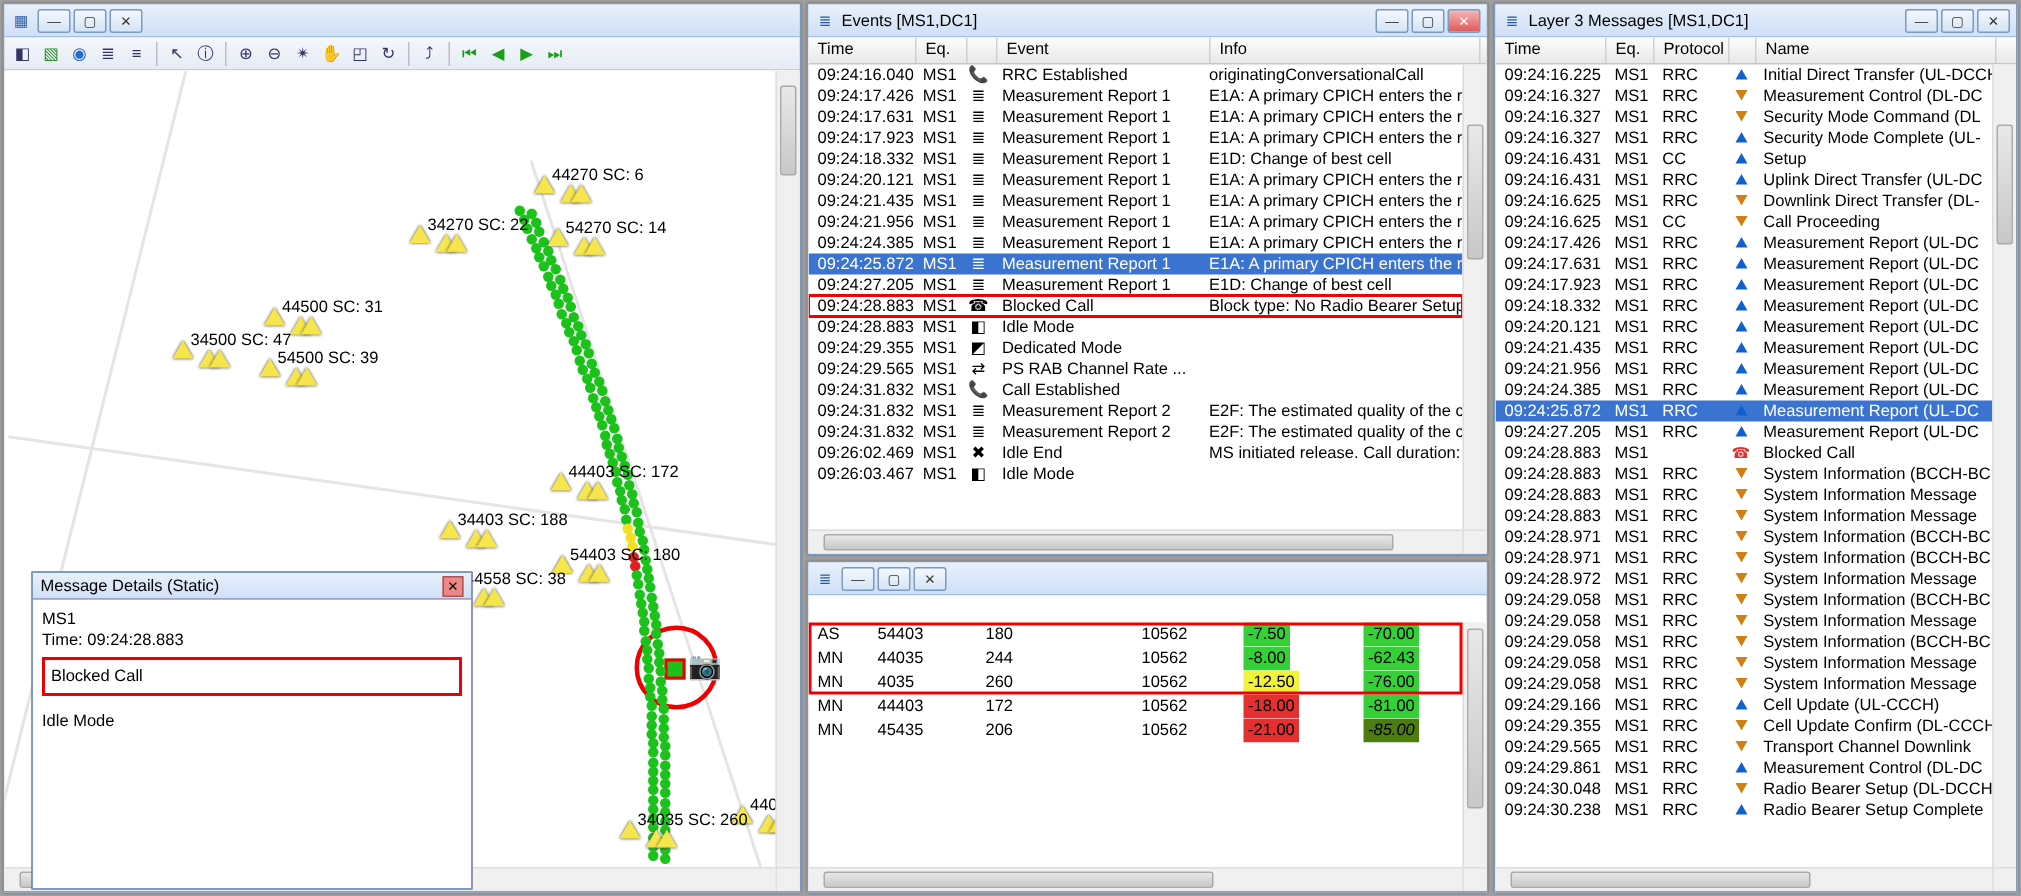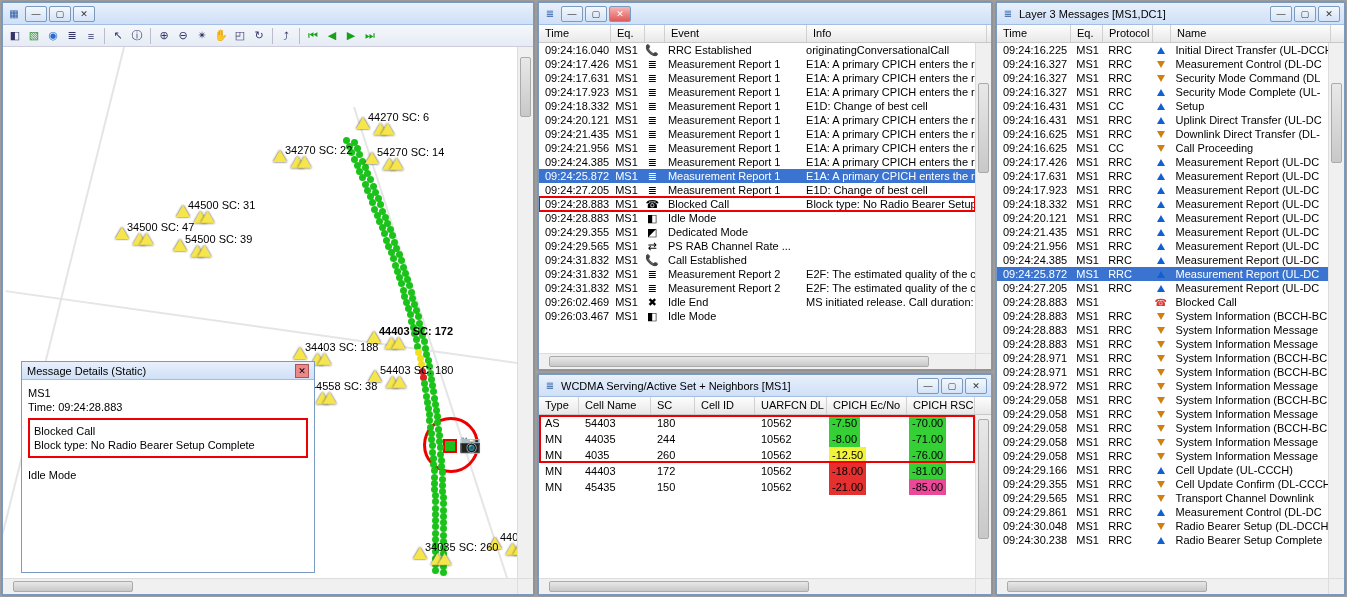--- a/index.html
+++ b/index.html
@@ -32,30 +32,30 @@
 .road { position:absolute; background:#e5e5e5; }
 .cell-site { position:absolute; font-size:10px; white-space:nowrap; }
 .cell-site .sector { display:inline-block; width:0; height:0; border-left:7px solid transparent; border-right:7px solid transparent; border-bottom:12px solid #f7e64b; filter:drop-shadow(0 0 1px #333); transform-origin:50% 100%; }
 .cell-site .lbl { position:absolute; }
 .drive-dot { position:absolute; width:7px; height:7px; border-radius:50%; background:#1ac21a; }
 .drive-dot.y { background:#f0e020; }
 .drive-dot.r { background:#e02020; }
 .evt-mark { position:absolute; width:56px; height:56px; border:3px solid #e00; border-radius:50%; }
 .evt-rect { position:absolute; width:14px; height:14px; border:2px solid #e00; background:#1ac21a; }
 .evt-ico  { position:absolute; font-size:18px; color:#444; }
-.msg-details { position:absolute; background:#701a75; border:1px solid #7a9ac0; }
+.msg-details { position:absolute; background:#701a75; border:1px solid #7a9ac0;margin-top:20px; }
 .msg-details .hdr{ height:18px; background:linear-gradient(#e8f0fb,#cfe0f7); padding:2px 5px; border-bottom:1px solid #a3bde3; display:flex; align-items:center;}
 .msg-details .hdr .x { margin-left:auto; width:14px;height:14px; display:flex;align-items:center;justify-content:center;background:#e88;border:1px solid #a55;font-size:9px;}
 .msg-details .body { padding:6px; font-size:11px; line-height:14px; background:#fff; height:calc(100% - 18px); overflow:hidden;}
 .redbox { border:2px solid #e00; padding:4px; margin-top:4px; margin-bottom:10px; }
 .cell-val { display:inline-block; padding:0 3px; }
 .bg-g  { background:#35d035; }
 .bg-y  { background:#f2f23a; }
 .bg-r  { background:#e63030; color:#000; }
-.bg-dg { background:#ec4899; }
+.bg-dg { background:#4d7c0f;font-style:italic; }
 .arrow-up::before{content:""; display:inline-block; width:0;height:0;border-left:4px solid transparent;border-right:4px solid transparent;border-bottom:7px solid #1060d0;}
 .arrow-dn::before{content:""; display:inline-block; width:0;height:0;border-left:4px solid transparent;border-right:4px solid transparent;border-top:7px solid #d08010;}
 .ico-phone::before{content:"☎"; font-size:10px; color:#d33;}
 .ev-ico { width:14px; text-align:center; }
 </style>
 </head>
 <body>
 
 <div class="window" style="left:2px; top:2px; width:532px; height:593px;">
   <div class="titlebar">
@@ -239,21 +239,21 @@
         <div class="drive-dot" style="left: 437.202px; top: 503.304px;"></div>
         <div class="drive-dot" style="left: 437.135px; top: 509.536px;"></div>
         <div class="drive-dot" style="left: 437.05px; top: 515.768px;"></div>
         <div class="drive-dot" style="left: 436.949px; top: 522px;"></div>
         <div class="cell-site" style="left: 353px; top: 70px;"><span class="sector"></span><span class="sector" style="transform:rotate(120deg)"></span><span class="sector" style="transform:rotate(240deg)"></span><span class="lbl" style="left:12px;top:-6px;">44270 SC: 6</span></div>
         <div class="cell-site" style="left: 270px; top: 103px;"><span class="sector"></span><span class="sector" style="transform:rotate(120deg)"></span><span class="sector" style="transform:rotate(240deg)"></span><span class="lbl" style="left:12px;top:-6px;">34270 SC: 22</span></div>
         <div class="cell-site" style="left: 362px; top: 105px;"><span class="sector"></span><span class="sector" style="transform:rotate(120deg)"></span><span class="sector" style="transform:rotate(240deg)"></span><span class="lbl" style="left:12px;top:-6px;">54270 SC: 14</span></div>
         <div class="cell-site" style="left: 173px; top: 158px;"><span class="sector"></span><span class="sector" style="transform:rotate(120deg)"></span><span class="sector" style="transform:rotate(240deg)"></span><span class="lbl" style="left:12px;top:-6px;">44500 SC: 31</span></div>
         <div class="cell-site" style="left: 112px; top: 180px;"><span class="sector"></span><span class="sector" style="transform:rotate(120deg)"></span><span class="sector" style="transform:rotate(240deg)"></span><span class="lbl" style="left:12px;top:-6px;">34500 SC: 47</span></div>
         <div class="cell-site" style="left: 170px; top: 192px;"><span class="sector"></span><span class="sector" style="transform:rotate(120deg)"></span><span class="sector" style="transform:rotate(240deg)"></span><span class="lbl" style="left:12px;top:-6px;">54500 SC: 39</span></div>
-        <div class="cell-site" style="left: 364px; top: 284px; font-weight: bold;"><span class="sector"></span><span class="sector" style="transform:rotate(120deg)"></span><span class="sector" style="transform:rotate(240deg)"></span><span class="lbl" style="left:12px;top:-6px;">44403 SC: 172</span></div>
+        <div class="cell-site" style="left: 364px; top: 268px;"><span class="sector"></span><span class="sector" style="transform:rotate(120deg)"></span><span class="sector" style="transform:rotate(240deg)"></span><span class="lbl" style="left:12px;top:-6px;">44403 SC: 172</span></div>
         <div class="cell-site" style="left: 290px; top: 300px;"><span class="sector"></span><span class="sector" style="transform:rotate(120deg)"></span><span class="sector" style="transform:rotate(240deg)"></span><span class="lbl" style="left:12px;top:-6px;">34403 SC: 188</span></div>
         <div class="cell-site" style="left: 365px; top: 323px;"><span class="sector"></span><span class="sector" style="transform:rotate(120deg)"></span><span class="sector" style="transform:rotate(240deg)"></span><span class="lbl" style="left:12px;top:-6px;">54403 SC: 180</span></div>
         <div class="cell-site" style="left: 295px; top: 339px;"><span class="sector"></span><span class="sector" style="transform:rotate(120deg)"></span><span class="sector" style="transform:rotate(240deg)"></span><span class="lbl" style="left:12px;top:-6px;">44558 SC: 38</span></div>
         <div class="cell-site" style="left: 485px; top: 490px;"><span class="sector"></span><span class="sector" style="transform:rotate(120deg)"></span><span class="sector" style="transform:rotate(240deg)"></span><span class="lbl" style="left:12px;top:-6px;">44035 S</span></div>
         <div class="cell-site" style="left: 410px; top: 500px;"><span class="sector"></span><span class="sector" style="transform:rotate(120deg)"></span><span class="sector" style="transform:rotate(240deg)"></span><span class="lbl" style="left:12px;top:-6px;">34035 SC: 260</span></div>
       </div>
     <div class="vscroll" style="top:0;bottom:16px;">
         <div class="thumb"></div>
       </div>
     <div class="hscroll">
@@ -265,30 +265,30 @@
   <div class="msg-details" style="left:18px; top:358px; width:294px; height:212px;">
     <div class="hdr">
       <span>Message Details (Static)</span>
       <span class="x">✕</span>
     </div>
     <div class="body">
       <div>MS1</div>
       <div>Time: 09:24:28.883</div>
       <div class="redbox">
         <div>Blocked Call</div>
-        <div>Block type: No Radio Bearer Setup Complete</div>
       </div>
       <div>Idle Mode</div>
     </div>
   </div>
 </div>
 
 <div class="window" style="left:538px; top:2px; width:454px; height:368px;">
   <div class="titlebar">
     <span class="ico">≣</span>
+    <span class="ttl">Events  [MS1,DC1]</span>
     <div class="win-ctrls">
       <div class="win-btn">—</div>
       <div class="win-btn">▢</div>
       <div class="win-btn close">✕</div>
     </div>
   </div>
   <div class="pane-body">
     <div class="hdr-row" id="events-hdr">
         <div class="hdr-cell" style="width: 72px;">Time</div>
         <div class="hdr-cell" style="width: 34px;">Eq.</div>
@@ -444,55 +444,45 @@
     <div class="hscroll">
         <div class="thumb" style="width:380px;"></div>
       </div>
     <div class="corner"></div>
   </div>
 </div>
 
 <div class="window" style="left:538px; top:374px; width:454px; height:221px;">
   <div class="titlebar">
     <span class="ico">≣</span>
-    <span class="ttl">WCDMA Serving/Active Set + Neighbors [MS1]</span>
     <div class="win-ctrls">
       <div class="win-btn">—</div>
       <div class="win-btn">▢</div>
       <div class="win-btn">✕</div>
     </div>
   </div>
   <div class="pane-body">
-    <div class="hdr-row" id="wcdma-hdr">
-        <div class="hdr-cell" style="width: 40px;">Type</div>
-        <div class="hdr-cell" style="width: 72px;">Cell Name</div>
-        <div class="hdr-cell" style="width: 44px;">SC</div>
-        <div class="hdr-cell" style="width: 60px;">Cell ID</div>
-        <div class="hdr-cell" style="width: 72px;">UARFCN DL</div>
-        <div class="hdr-cell" style="width: 80px;">CPICH Ec/No</div>
-        <div class="hdr-cell" style="width: 68px;">CPICH RSC</div>
-      </div>
     <div class="tbl" id="wcdma-tbl" style="bottom:16px;">
         <div class="row" style="height: 16px; line-height: 16px;">
           <span class="c" style="width:40px">AS</span>
           <span class="c" style="width:72px">54403</span>
           <span class="c" style="width:44px">180</span>
           <span class="c" style="width:60px"></span>
           <span class="c" style="width:72px">10562</span>
           <span class="c" style="width:80px;padding:0 2px"><span class="cell-val bg-g">-7.50</span></span>
           <span class="c" style="width:68px;padding:0 2px"><span class="cell-val bg-g">-70.00</span></span>
         </div>
         <div class="row" style="height: 16px; line-height: 16px;">
           <span class="c" style="width:40px">MN</span>
           <span class="c" style="width:72px">44035</span>
           <span class="c" style="width:44px">244</span>
           <span class="c" style="width:60px"></span>
           <span class="c" style="width:72px">10562</span>
           <span class="c" style="width:80px;padding:0 2px"><span class="cell-val bg-g">-8.00</span></span>
-          <span class="c" style="width:68px;padding:0 2px"><span class="cell-val bg-g">-71.00</span></span>
+          <span class="c" style="width:68px;padding:0 2px"><span class="cell-val bg-g">-62.43</span></span>
         </div>
         <div class="row" style="height: 16px; line-height: 16px;">
           <span class="c" style="width:40px">MN</span>
           <span class="c" style="width:72px">4035</span>
           <span class="c" style="width:44px">260</span>
           <span class="c" style="width:60px"></span>
           <span class="c" style="width:72px">10562</span>
           <span class="c" style="width:80px;padding:0 2px"><span class="cell-val bg-y">-12.50</span></span>
           <span class="c" style="width:68px;padding:0 2px"><span class="cell-val bg-g">-76.00</span></span>
         </div>
@@ -501,21 +491,21 @@
           <span class="c" style="width:72px">44403</span>
           <span class="c" style="width:44px">172</span>
           <span class="c" style="width:60px"></span>
           <span class="c" style="width:72px">10562</span>
           <span class="c" style="width:80px;padding:0 2px"><span class="cell-val bg-r">-18.00</span></span>
           <span class="c" style="width:68px;padding:0 2px"><span class="cell-val bg-g">-81.00</span></span>
         </div>
         <div class="row" style="height: 16px; line-height: 16px;">
           <span class="c" style="width:40px">MN</span>
           <span class="c" style="width:72px">45435</span>
-          <span class="c" style="width:44px">150</span>
+          <span class="c" style="width:44px">206</span>
           <span class="c" style="width:60px"></span>
           <span class="c" style="width:72px">10562</span>
           <span class="c" style="width:80px;padding:0 2px"><span class="cell-val bg-r">-21.00</span></span>
           <span class="c" style="width:68px;padding:0 2px"><span class="cell-val bg-dg">-85.00</span></span>
         </div>
       </div>
     <div class="vscroll">
         <div class="thumb" style="top:4px;height:120px;"></div>
       </div>
     <div class="hscroll">

